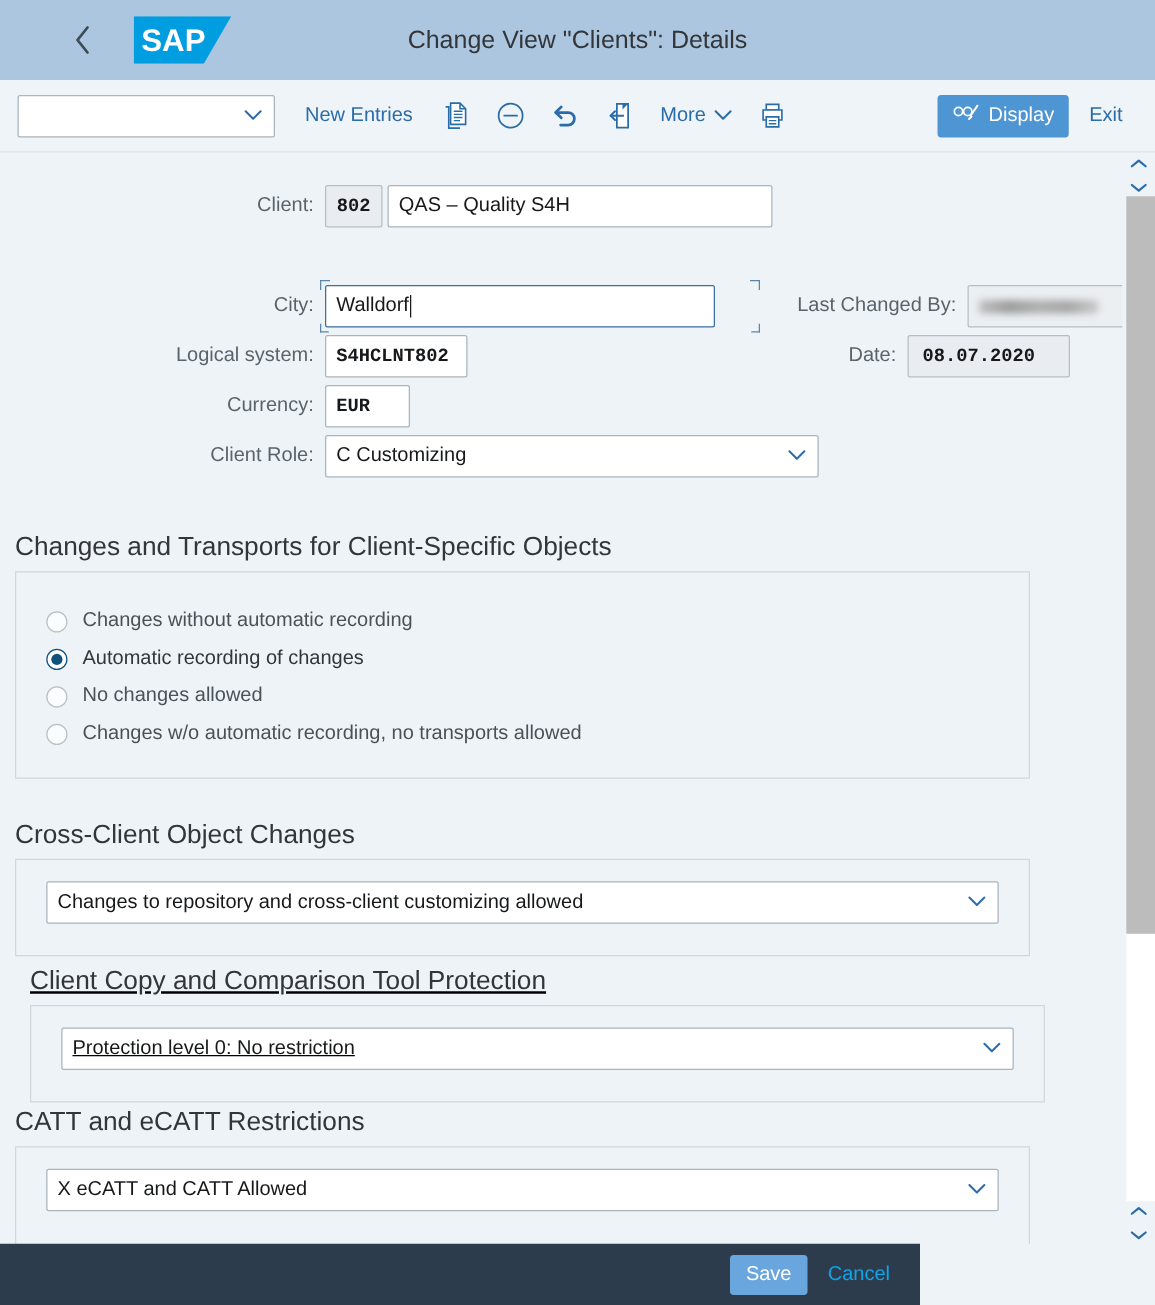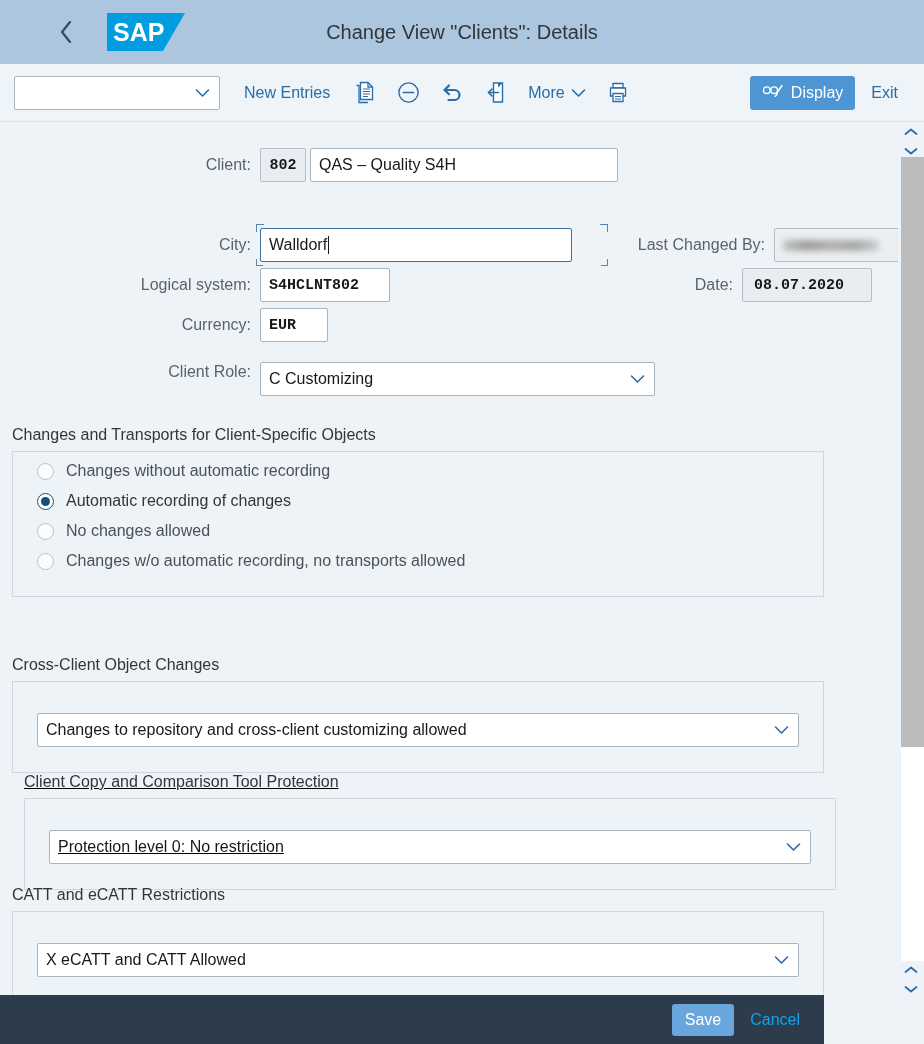--- a/index.html
+++ b/index.html
@@ -123,27 +123,27 @@
   .focuswrap::after  { right: -4px; top: -4px; border-right-width: 1px; border-top-width: 1px; }
   .focuswrap > .cnr-bl { left: -4px; bottom: -4px; border-left-width: 1px; border-bottom-width: 1px; }
   .focuswrap > .cnr-br { right: -4px; bottom: -4px; border-right-width: 1px; border-bottom-width: 1px; }
   .caret {
     display: inline-block; width: 1px; height: 18px;
     background: #16181a; margin-left: 1px;
   }
   .sel {
     background: #fff; border: 1px solid #a9b4be; border-radius: 2px;
     height: 34px; display: flex; align-items: center; justify-content: space-between;
-    padding: 0 9px 0 8px; font-size: 16px; color: #16181a; cursor: pointer; margin-top: 14px;
+    padding: 0 9px 0 8px; font-size: 16px; color: #16181a; cursor: pointer;
   }
   .sel .chev { color: #2b6cac; margin-left: 8px; }
 
   
   .grp-title {
-    font-size: 16px; color: #32363a; margin: 0 0 7px 12px;
+    font-size: 21px; color: #32363a; margin: 0 0 7px 12px;
   }
   .panel {
     border: 1px solid #d0d7de; background: #eef3f8;
     margin: 0 12px;
   }
   .radio-row {
     display: flex; align-items: center; gap: 12px;
     padding: 6px 0 6px 24px; cursor: pointer;
   }
   .radio {
@@ -177,21 +177,21 @@
     width: 23px; bottom: 34px; background: #ffffff;
   }
   .vs-thumb {
     position: absolute; left: 3px; top: 34px;
     width: 23px; height: 590px; background: #bcbcbc; cursor: pointer;
   }
 
   
   .footer {
     position: absolute; left: 0; bottom: 0;
-    width: 824px; height: 49px;
+    width: 736px; height: 49px;
     background: #2d3c4d;
     display: flex; align-items: center; justify-content: flex-end;
     padding-right: 14px; gap: 6px;
   }
   .btn-save {
     background: #6aa6de; color: #fff; font-size: 16px;
     height: 32px; padding: 0 13px; border-radius: 3px;
     display: flex; align-items: center; cursor: pointer;
   }
   .btn-cancel {
@@ -321,21 +321,21 @@
           <span class="cnr-br"></span>
       </div>
       <div class="lbl" style="width:170px;">Last Changed By:</div>
       <div class="fld blurred" style="width:158px;">
         <span class="blurbar"></span>
       </div>
     </div>
 
     <div class="row" style="position:absolute;left:0;top:145px;">
       <div class="lbl" style="width:260px;">Logical system:</div>
-      <div class="fld mono" style="width:130px;font-family:Liberation Mono, monospace;">S4HCLNT802</div>
+      <div class="fld mono" style="width:114px;font-family:Liberation Mono, monospace;">S4HCLNT802</div>
       <div class="lbl" style="width:352px;">Date:</div>
       <div class="fld ro" style="width:130px;justify-content:flex-start;padding:0 11px;">08.07.2020</div>
     </div>
 
     <div class="row" style="position:absolute;left:0;top:185px;">
       <div class="lbl" style="width:260px;">Currency:</div>
       <div class="fld mono" style="width:68px;">EUR</div>
     </div>
 
     <div class="row" style="position:absolute;left:0;top:225px;">
@@ -345,21 +345,21 @@
         <span class="chev">
           <svg width="15" height="10" viewBox="0 0 15 10" fill="none">
             <path d="M1.5 2 L7.5 8 L13.5 2" stroke="#2b6cac" stroke-width="1.6" stroke-linecap="round" stroke-linejoin="round"></path>
           </svg>
         </span>
       </div>
     </div>
 
     <div style="position:absolute;left:0;top:303px;width:836px;">
       <div class="grp-title">Changes and Transports for Client-Specific Objects</div>
-      <div class="panel" style="padding:4px 0 20px 0;">
+      <div class="panel" style="padding:24px 0 20px 0;">
 
         <div class="radio-row">
           <span class="radio"></span>
           <span class="radio-lbl">Changes without automatic recording</span>
         </div>
 
         <div class="radio-row on">
           <span class="radio on"></span>
           <span class="radio-lbl">Automatic recording of changes</span>
         </div>

